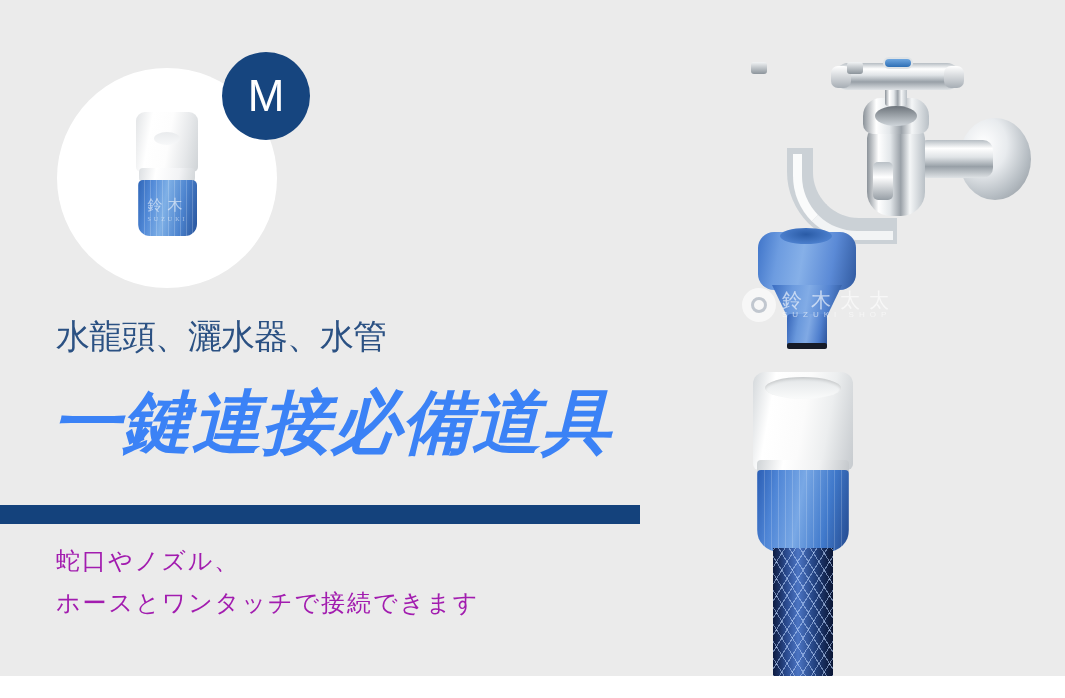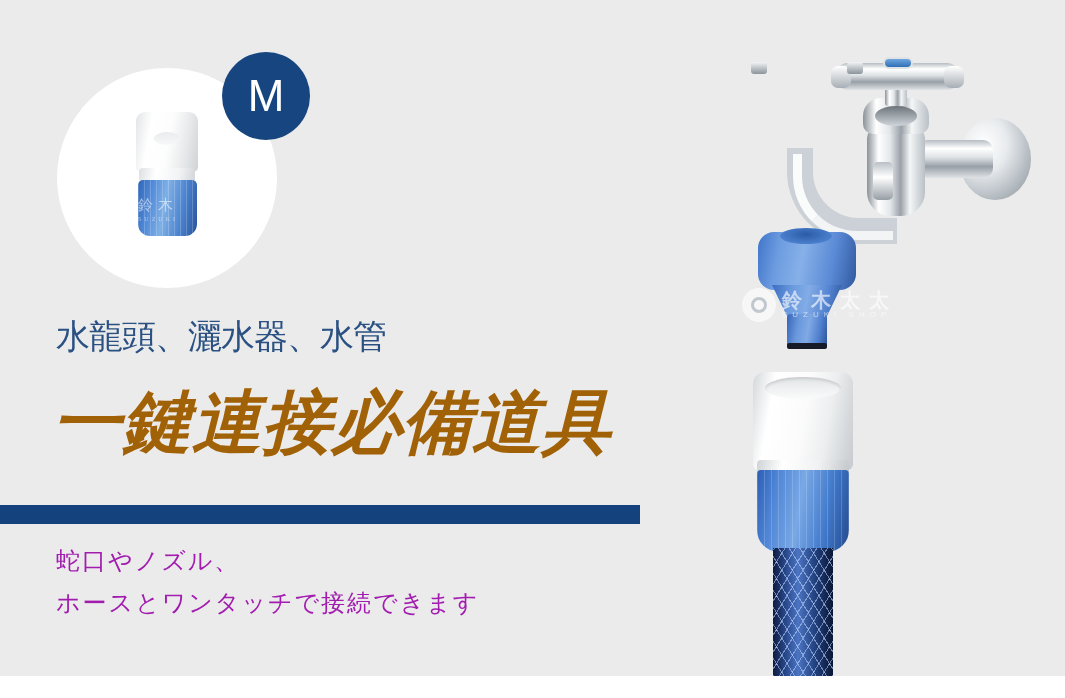--- a/index.html
+++ b/index.html
@@ -67,21 +67,21 @@
     width: 59px; height: 56px;
     border-radius: 5px 5px 12px 12px;
     background:
       repeating-linear-gradient(90deg, rgba(255,255,255,0.20) 0 1px, rgba(0,0,0,0.0) 1px 6px),
       linear-gradient(100deg, #2f66b8 0%, #528ad8 22%, #7fb0e6 45%, #4d84cf 72%, #27539b 100%);
   }
   .pp-wm {
     position: absolute;
     left: 0; top: 18px;
     width: 59px;
-    text-align: left;
+    text-align: center;
     color: rgba(255,255,255,0.55);
     font-size: 15px;
     letter-spacing: 5px;
     line-height: 1;
   }
   .pp-wm small {
     display: block;
     font-size: 6px;
     letter-spacing: 3px;
     margin-top: 3px;
@@ -110,21 +110,21 @@
     font-size: 34px;
     color: #2b5183;
     letter-spacing: -1px;
     white-space: nowrap;
     line-height: 1.1;
   }
   .headline-main {
     position: absolute;
     left: 52px; top: 386px;
     font-size: 69px;
-    color: #a16207;
+    color: #3b82f6;
     letter-spacing: 1px;
     white-space: nowrap;
     line-height: 1.1;
     font-style: italic;
     font-weight: bold;
   }
   .rule-bar {
     position: absolute;
     left: 0px; top: 505px;
     width: 640px; height: 19px;
@@ -359,21 +359,20 @@
     box-sizing: border-box;
   }
   .wm-text {
     margin-left: 6px;
     line-height: 1.05;
   }
   .wm-cn {
     font-size: 20px;
     letter-spacing: 9px;
     color: rgba(255,255,255,0.62);
-    font-weight: bold;
   }
   .wm-en {
     font-size: 8px;
     letter-spacing: 5px;
     color: rgba(255,255,255,0.58);
     font-family: "Liberation Sans", sans-serif;
   }
 </style>
 </head>
 <body>

